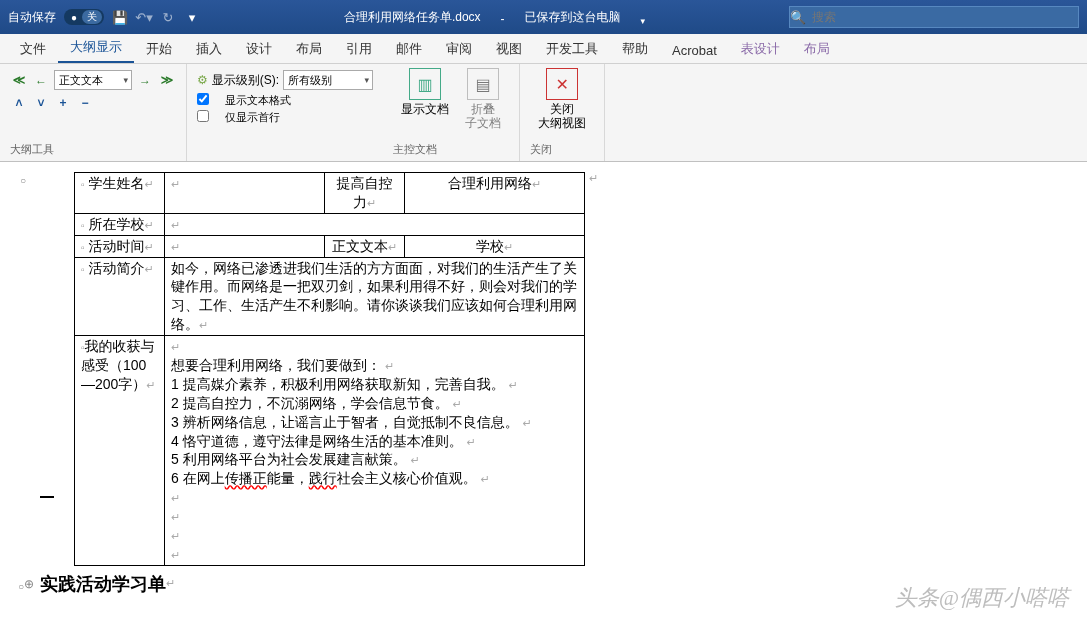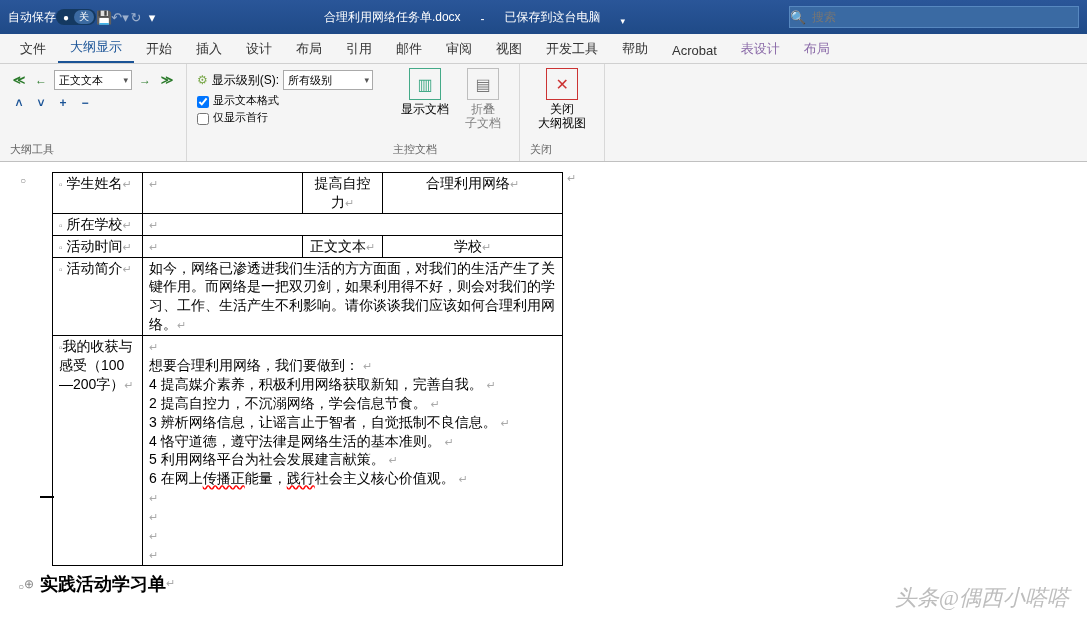--- a/index.html
+++ b/index.html
@@ -1,47 +1,47 @@
 <!DOCTYPE html>
 <html><head>
 <meta charset="utf-8">
 <style>
 *{box-sizing:border-box;margin:0;padding:0;font-family:"Microsoft YaHei","SimSun",sans-serif}
 body{background:#fff;width:1087px;height:631px;overflow:hidden;position:relative}
 .titlebar{height:34px;background:linear-gradient(#2a5699,#1f4a87);display:flex;align-items:center;color:#fff;font-size:12px;padding:0 8px}
-.title-left{display:flex;align-items:center;gap:0}
+.title-left{display:flex;align-items:center;gap:8px}
 .toggle{display:inline-flex;align-items:center;background:#143961;border-radius:10px;padding:1px 2px;font-size:10px}
 .toggle span{padding:0 5px}
 .toggle .off{background:#3b6aa1;border-radius:8px;color:#fff}
 .qa-icon{width:16px;height:16px;display:inline-flex;align-items:center;justify-content:center;font-size:13px;color:#fff}
 .title-center{flex:1;text-align:center;display:flex;align-items:flex-end;justify-content:center;gap:20px}
 .search-box{width:290px;height:22px;background:#3a6aa3;border:1px solid #5788c0;display:flex;align-items:center;margin-left:auto}
 .search-box input{flex:1;background:transparent;border:none;color:#ccc;padding:0 6px;font-size:12px;outline:none}
 .tabs{height:30px;background:#f5f5f5;border-bottom:1px solid #d0d0d0;display:flex;align-items:flex-end;padding-left:8px;font-size:13px}
 .tab{padding:6px 12px 5px;cursor:pointer;color:#333}
 .tab.active{color:#1a5396;border-bottom:2px solid #1a5396;font-weight:500}
 .tab.context{color:#8a6aa8}
 .ribbon{height:98px;background:#f5f5f5;border-bottom:1px solid #c0c0c0;display:flex;font-size:12px}
 .grp{border-right:1px solid #d8d8d8;padding:4px 10px;display:flex;flex-direction:column;justify-content:space-between}
 .grp-label{text-align:left;color:#666;font-size:11px;padding-top:2px}
 .tool-row{display:flex;align-items:center;gap:4px;padding:2px 0}
 .arrow-btn{width:18px;height:18px;display:inline-flex;align-items:center;justify-content:center;color:#2a7a2a;font-weight:bold;cursor:pointer}
 .arrow-btn.blue{color:#1a5396}
 .combo{border:1px solid #aaa;background:#fff;height:20px;padding:0 16px 0 4px;font-size:11px;position:relative;display:inline-flex;align-items:center}
 .combo::after{content:"▾";position:absolute;right:3px;font-size:9px;color:#555}
-.chk{display:flex;align-items:flex-end;gap:4px;font-size:11px;padding:1px 0}
+.chk{display:flex;align-items:flex-start;gap:16px;font-size:11px;padding:1px 0}
 .chk input{width:12px;height:12px}
 .big-btn{display:flex;flex-direction:column;align-items:center;gap:2px;padding:0 8px;cursor:pointer}
 .big-btn .ico{width:32px;height:32px;border:1px solid #888;display:flex;align-items:center;justify-content:center;font-size:16px}
 .big-btn .lbl{font-size:12px;text-align:center;line-height:1.2}
 .big-btn.disabled{opacity:.5}
 .doc-area{padding:10px 0 0 48px;background:#fff;font-family:"SimSun";font-size:14px;color:#000;position:relative}
 .outline-row{display:flex;align-items:flex-start;position:relative}
 .o-marker{position:absolute;left:-28px;top:3px;color:#888;font-size:10px}
-table.doc-tbl{border-collapse:collapse;margin-left:4px}
+table.doc-tbl{border-collapse:collapse;margin-left:26px}
 table.doc-tbl td{border:1px solid #000;padding:1px 6px;vertical-align:top;font-size:14px;line-height:1.35}
 .ret{color:#aaa;font-size:11px}
 .wavy{text-decoration:underline wavy red}
 .heading-row{display:flex;align-items:center;margin-top:6px;margin-left:-2px}
 .heading-row .hplus{color:#888;font-size:12px;margin-right:6px}
 .heading-row .htxt{font-size:18px;font-weight:700}
 .watermark{position:absolute;right:18px;bottom:18px;font-size:22px;color:#888;opacity:.55;font-style:italic;font-family:"KaiTi","SimSun"}
 .cursor-bar{position:absolute;left:40px;bottom:98px;width:14px;height:2px;background:#000}
 </style>
 </head>
@@ -176,21 +176,21 @@
       </tr>
       <tr>
         <td style="vertical-align:top"><span style="font-size:10px;color:#888">▫</span> <span>活动简介</span><span class="ret">↵</span></td>
         <td colspan="3"><span>如今，网络已渗透进我们生活的方方面面，对我们的生活产生了关键作用。而网络是一把双刃剑，如果利用得不好，则会对我们的学习、工作、生活产生不利影响。请你谈谈我们应该如何合理利用网络。</span><span class="ret">↵</span></td>
       </tr>
       <tr>
         <td style="vertical-align:top"><span style="font-size:10px;color:#888">▫</span><span>我的收获与感受（100—200字）</span><span class="ret">↵</span></td>
         <td colspan="3">
           <span class="ret">↵</span><br>
           <span>想要合理利用网络，我们要做到：</span> <span class="ret">↵</span><br>
-          <span>4 提高媒介素养，积极利用网络获取新知，完善自我。</span> <span class="ret">↵</span><br>
+          <span>1 提高媒介素养，积极利用网络获取新知，完善自我。</span> <span class="ret">↵</span><br>
           <span>2 提高自控力，不沉溺网络，学会信息节食。</span> <span class="ret">↵</span><br>
           <span>3 辨析网络信息，让谣言止于智者，自觉抵制不良信息。</span> <span class="ret">↵</span><br>
           <span>4 恪守道德，遵守法律是网络生活的基本准则。</span> <span class="ret">↵</span><br>
           <span>5 利用网络平台为社会发展建言献策。</span> <span class="ret">↵</span><br>
           <span>6 在网上</span><span class="wavy">传播正</span><span>能量，</span><span class="wavy">践行</span><span>社会主义核心价值观。</span> <span class="ret">↵</span><br>
           <span class="ret">↵</span><br><span class="ret">↵</span><br><span class="ret">↵</span><br><span class="ret">↵</span>
         </td>
       </tr>
     </tbody>
       </table>

